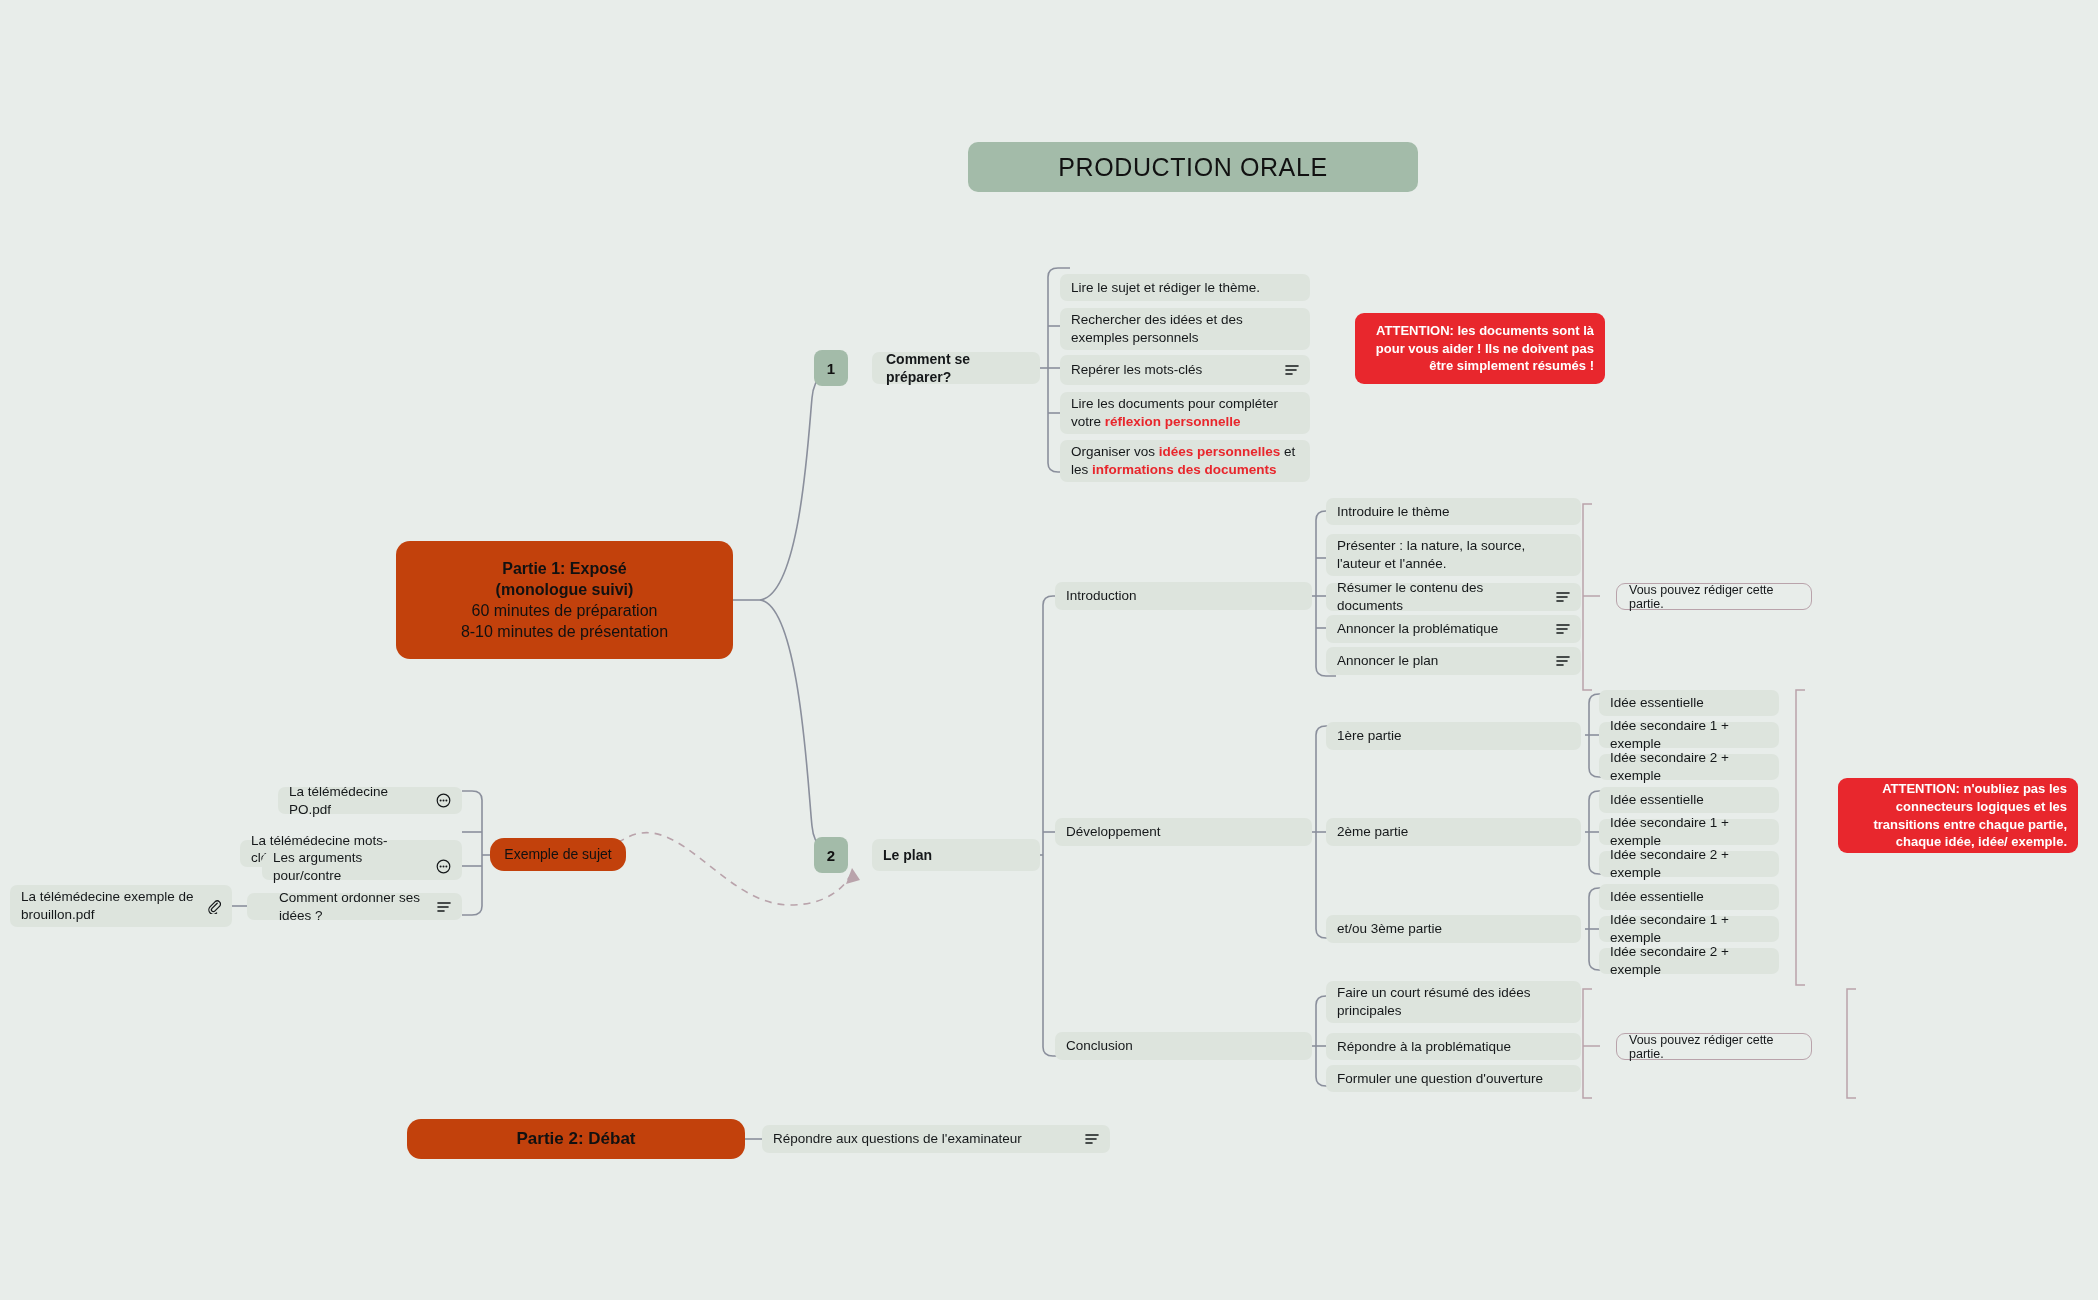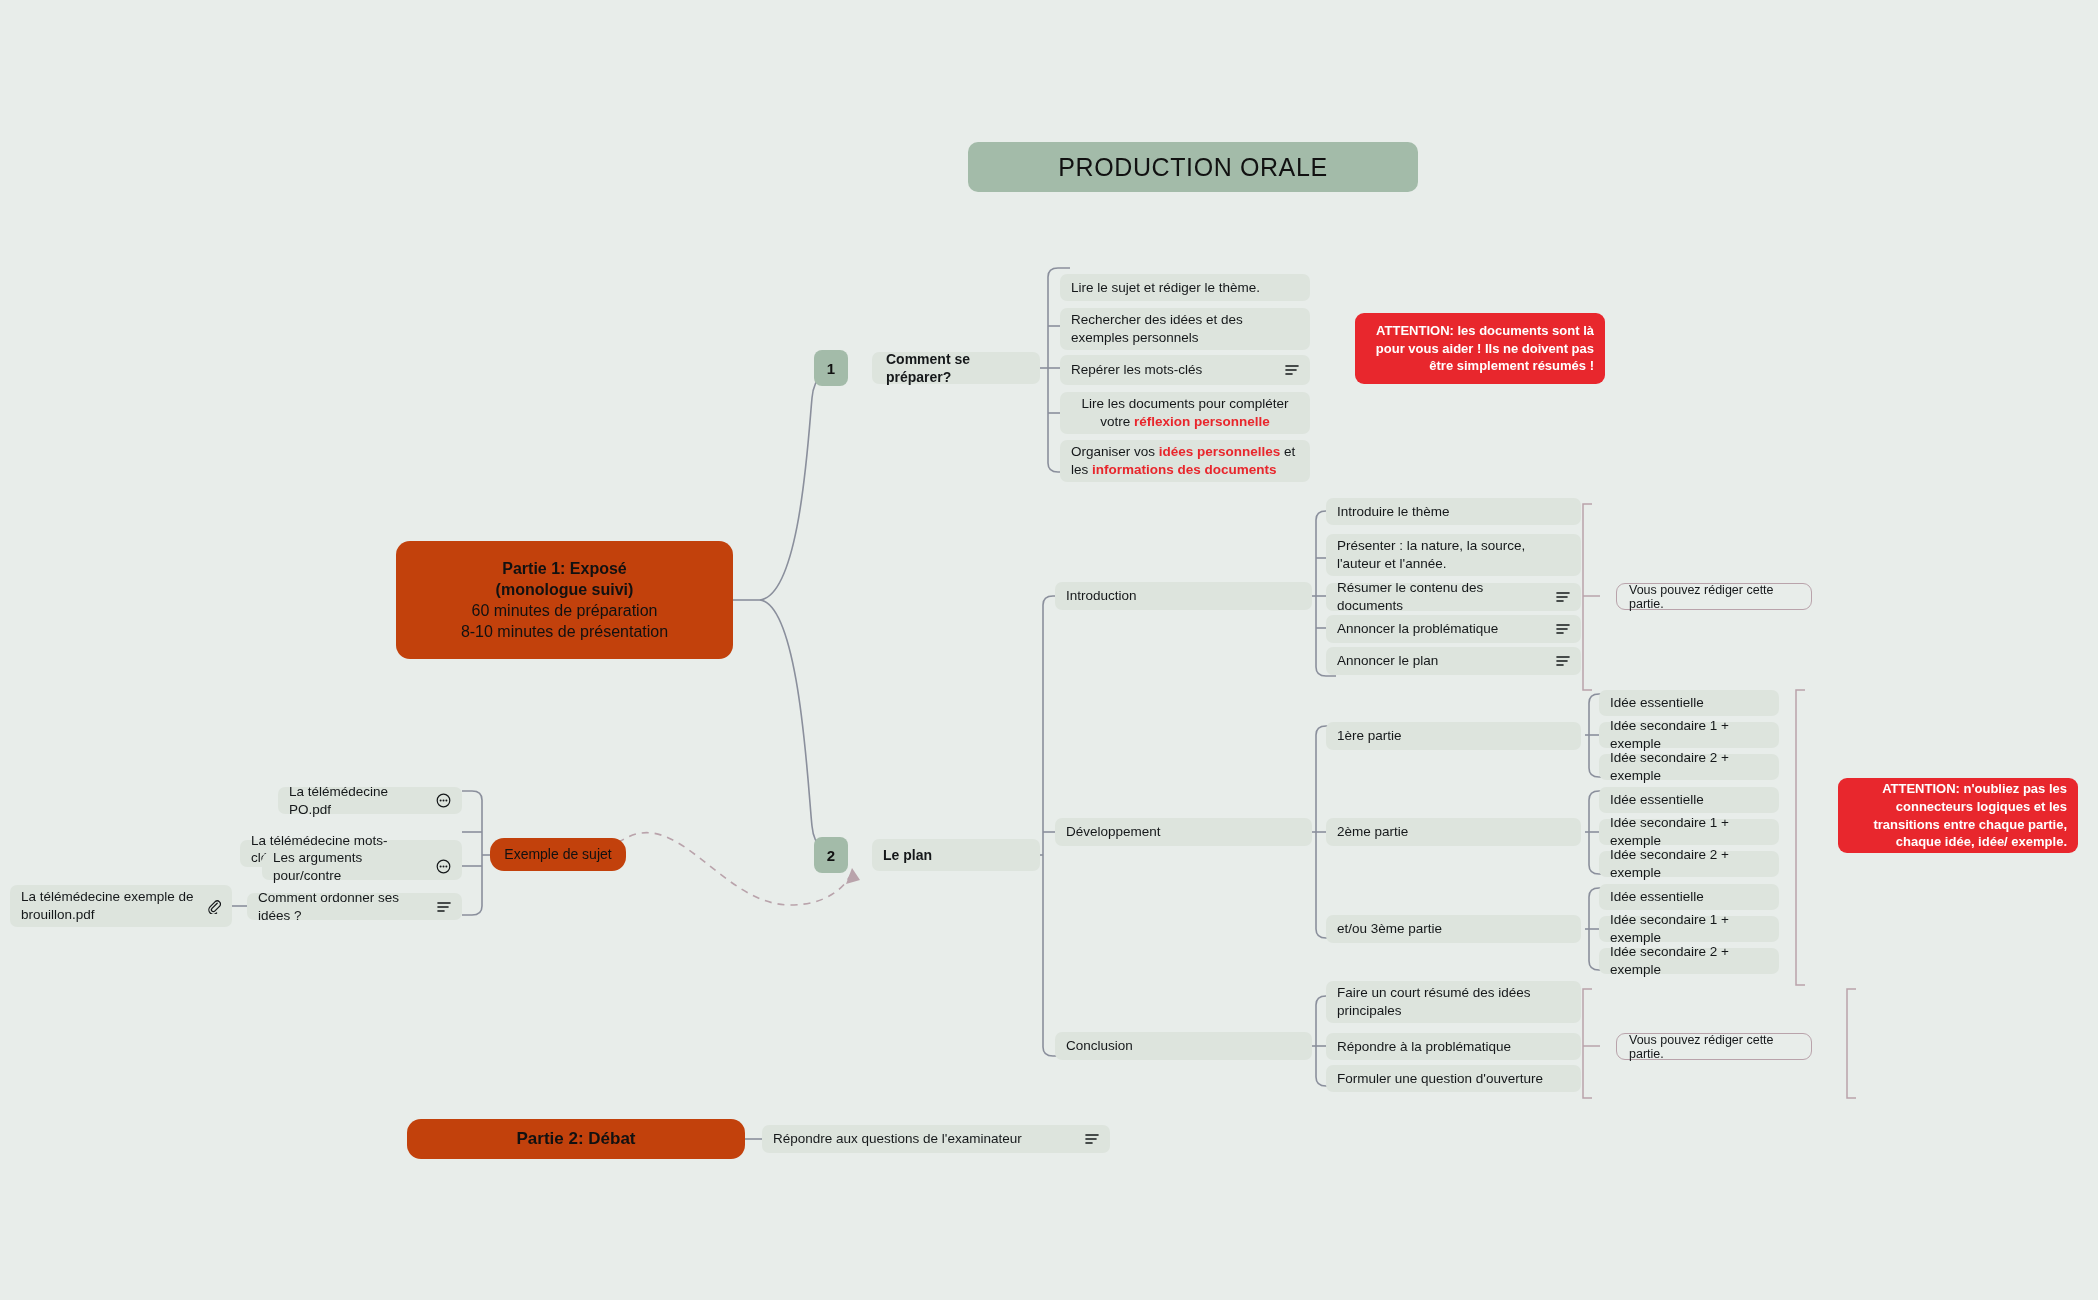--- a/index.html
+++ b/index.html
@@ -192,21 +192,21 @@
       <svg width="14" height="12" viewBox="0 0 14 12">
           <g stroke="#15181a" stroke-width="1.6" stroke-linecap="round">
         <line x1="1" y1="2" x2="13" y2="2"></line>
             <line x1="1" y1="6" x2="11" y2="6"></line>
             <line x1="1" y1="10" x2="7" y2="10"></line>
       </g>
         </svg>
     </span>
   </div>
 
-  <div class="node lite" style="left:1060px;top:392px;width:250px;height:42px;text-align:center;">
+  <div class="node lite" style="left:1060px;top:392px;width:250px;height:42px;">
     <span class="txt"><span>Lire les documents pour compléter votre </span><span class="red-em">réflexion personnelle</span></span>
   </div>
 
   <div class="node lite" style="left:1060px;top:440px;width:250px;height:42px;">
     <span class="txt"><span>Organiser vos </span><span class="red-em">idées personnelles</span><span> et les </span><span class="red-em">informations des documents</span></span>
   </div>
 
   <div class="node attn" style="left:1355px;top:313px;width:250px;height:71px;">ATTENTION: les documents sont là pour vous aider ! Ils ne doivent pas être simplement résumés !</div>
 
   <div class="node badge" style="left:814px;top:837px;width:34px;height:36px;">2</div>
@@ -321,21 +321,21 @@
       <svg width="15" height="15" viewBox="0 0 15 15">
         <circle cx="7.5" cy="7.5" r="6.3" fill="none" stroke="#15181a" stroke-width="1.2"></circle>
         <circle cx="4.6" cy="7.5" r="1" fill="#15181a"></circle>
           <circle cx="7.5" cy="7.5" r="1" fill="#15181a"></circle>
           <circle cx="10.4" cy="7.5" r="1" fill="#15181a"></circle>
       </svg>
     </span>
   </div>
 
   <div class="node lite" style="left:247px;top:893px;width:215px;height:27px;justify-content:flex-end;">
-    <span class="txt" style="flex:0 1 auto;">Comment ordonner ses idées ?</span>
+    <span class="txt" style="flex:0 1 auto;margin-left:21px;">Comment ordonner ses idées ?</span>
     <span class="ico">
       <svg width="14" height="12" viewBox="0 0 14 12">
           <g stroke="#15181a" stroke-width="1.6" stroke-linecap="round">
         <line x1="1" y1="2" x2="13" y2="2"></line>
             <line x1="1" y1="6" x2="11" y2="6"></line>
             <line x1="1" y1="10" x2="7" y2="10"></line>
       </g>
         </svg>
     </span>
   </div>

